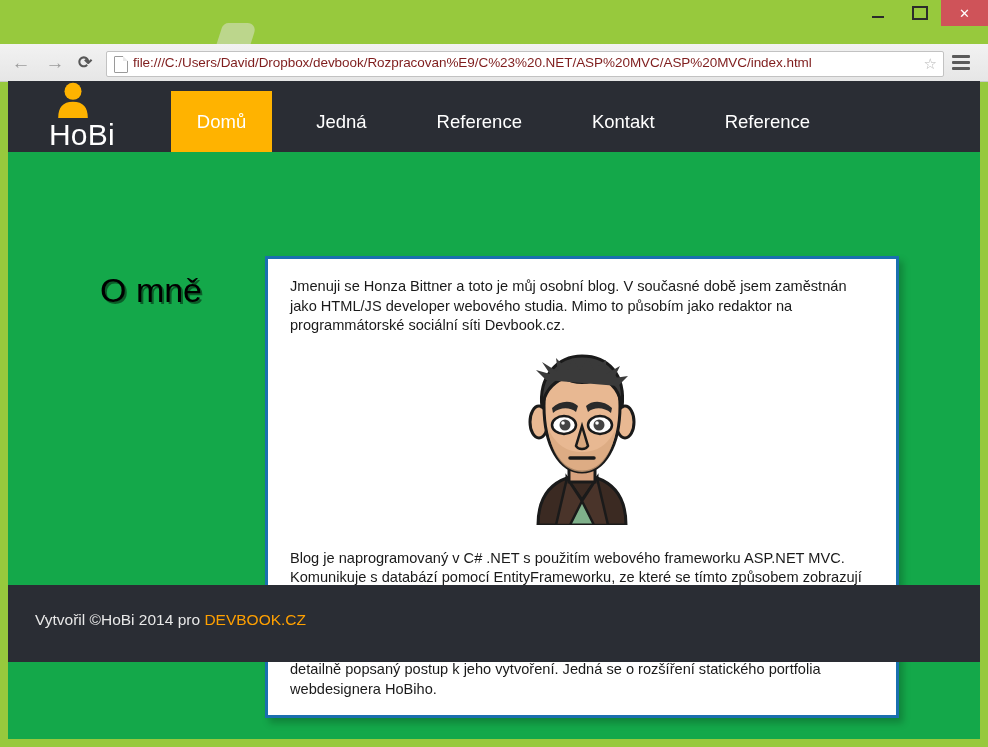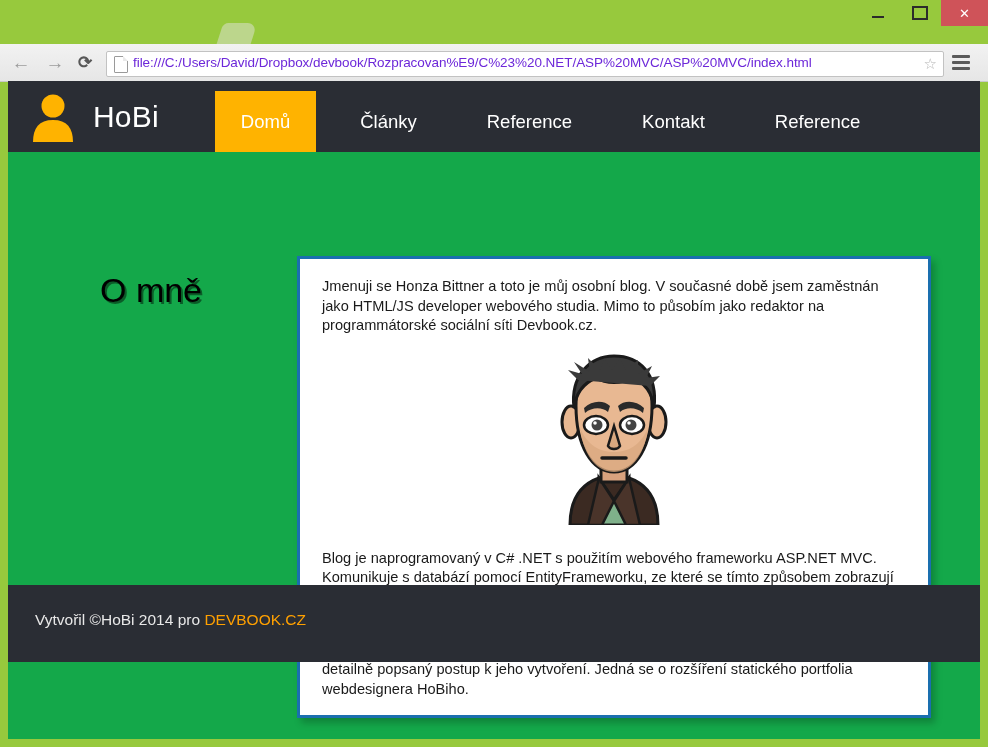--- a/index.html
+++ b/index.html
@@ -173,21 +173,21 @@
     right: -1px; top: -1px;
     width: 0; height: 0;
     border-left: 5px solid #e9e9e9;
     border-top: 5px solid #fff;
   }
   .omni-url {
     position: absolute;
     left: 26px;
     top: 3px;
     font-size: 13.5px;
-    color: #6d28d9;
+    color: #7f1d1d;
     white-space: nowrap;
     letter-spacing: -0.05px;
   }
   .omni-star {
     position: absolute;
     right: 6px;
     top: 3px;
     font-size: 15px;
     color: #b6b6b6;
     line-height: 18px;
@@ -225,20 +225,21 @@
     position: relative;
     height: 71px;
     background: #2a2d34;
     display: flex;
     align-items: stretch;
   }
   .brand {
     display: flex;
     align-items: center;
     padding-left: 23px;
+    flex-direction: column;
   }
   .brand-icon {
     width: 44px;
     height: 50px;
   }
   .brand-name {
     color: #ffffff;
     font-size: 30px;
     margin-left: 18px;
     letter-spacing: .2px;
@@ -281,21 +282,20 @@
   .card {
     position: absolute;
     left: 257px;
     top: 104px;
     width: 634px;
     height: 462px;
     background: #ffffff;
     border: 3px solid #1a6faf;
     box-sizing: border-box;
     box-shadow: 4px 5px 7px rgba(0,0,0,.22);
-    margin-left: 32px;
   }
   .card-inner {
     padding: 18px 22px 0 22px;
   }
   .card p {
     margin: 0 0 14px 0;
     font-size: 14.6px;
     line-height: 19.5px;
     color: #1a1a1a;
   }
@@ -379,21 +379,21 @@
       <div class="brand">
         <svg class="brand-icon" viewBox="0 0 44 50">
           <circle cx="22" cy="14" r="11.5" fill="#ffb300"></circle>
           <path d="M22 28 C8 28 2 36 2 50 L42 50 C42 36 36 28 22 28 Z" fill="#ffb300"></path>
         </svg>
         <div class="brand-name">HoBi</div>
       </div>
 
       <div class="navlinks">
         <div class="navlink active">Domů</div>
-        <div class="navlink">Články</div>
+        <div class="navlink">Jedná</div>
         <div class="navlink">Reference</div>
         <div class="navlink">Kontakt</div>
         <div class="navlink">Reference</div>
       </div>
     </div>
 
     <div class="page-body">
 
       <div class="about-title">O mně</div>
 

